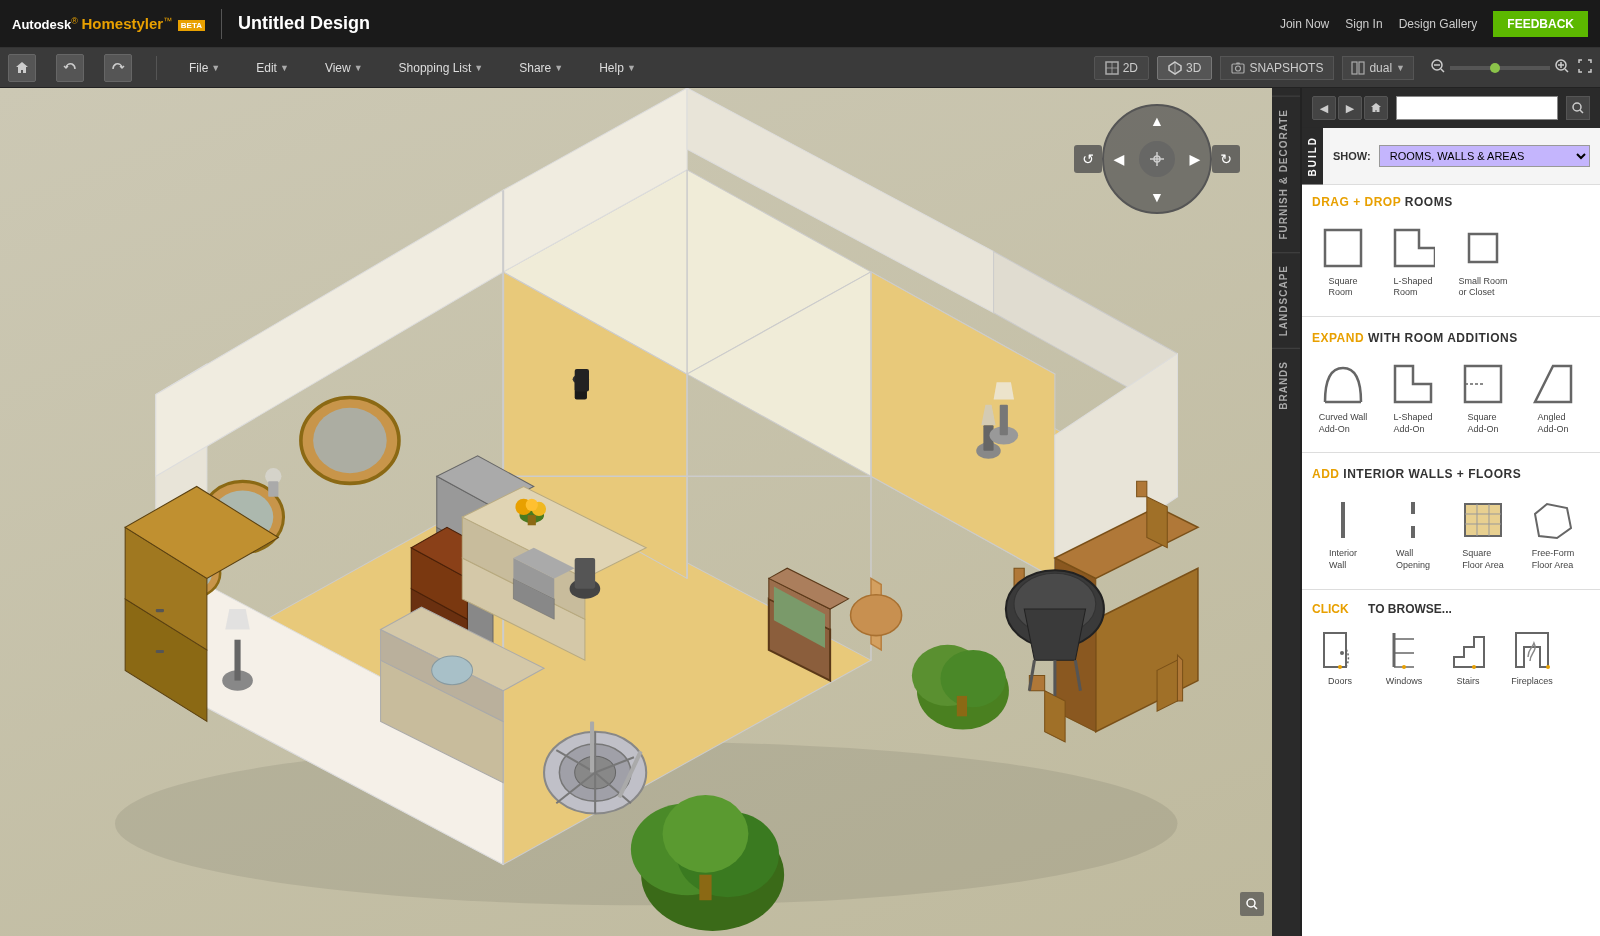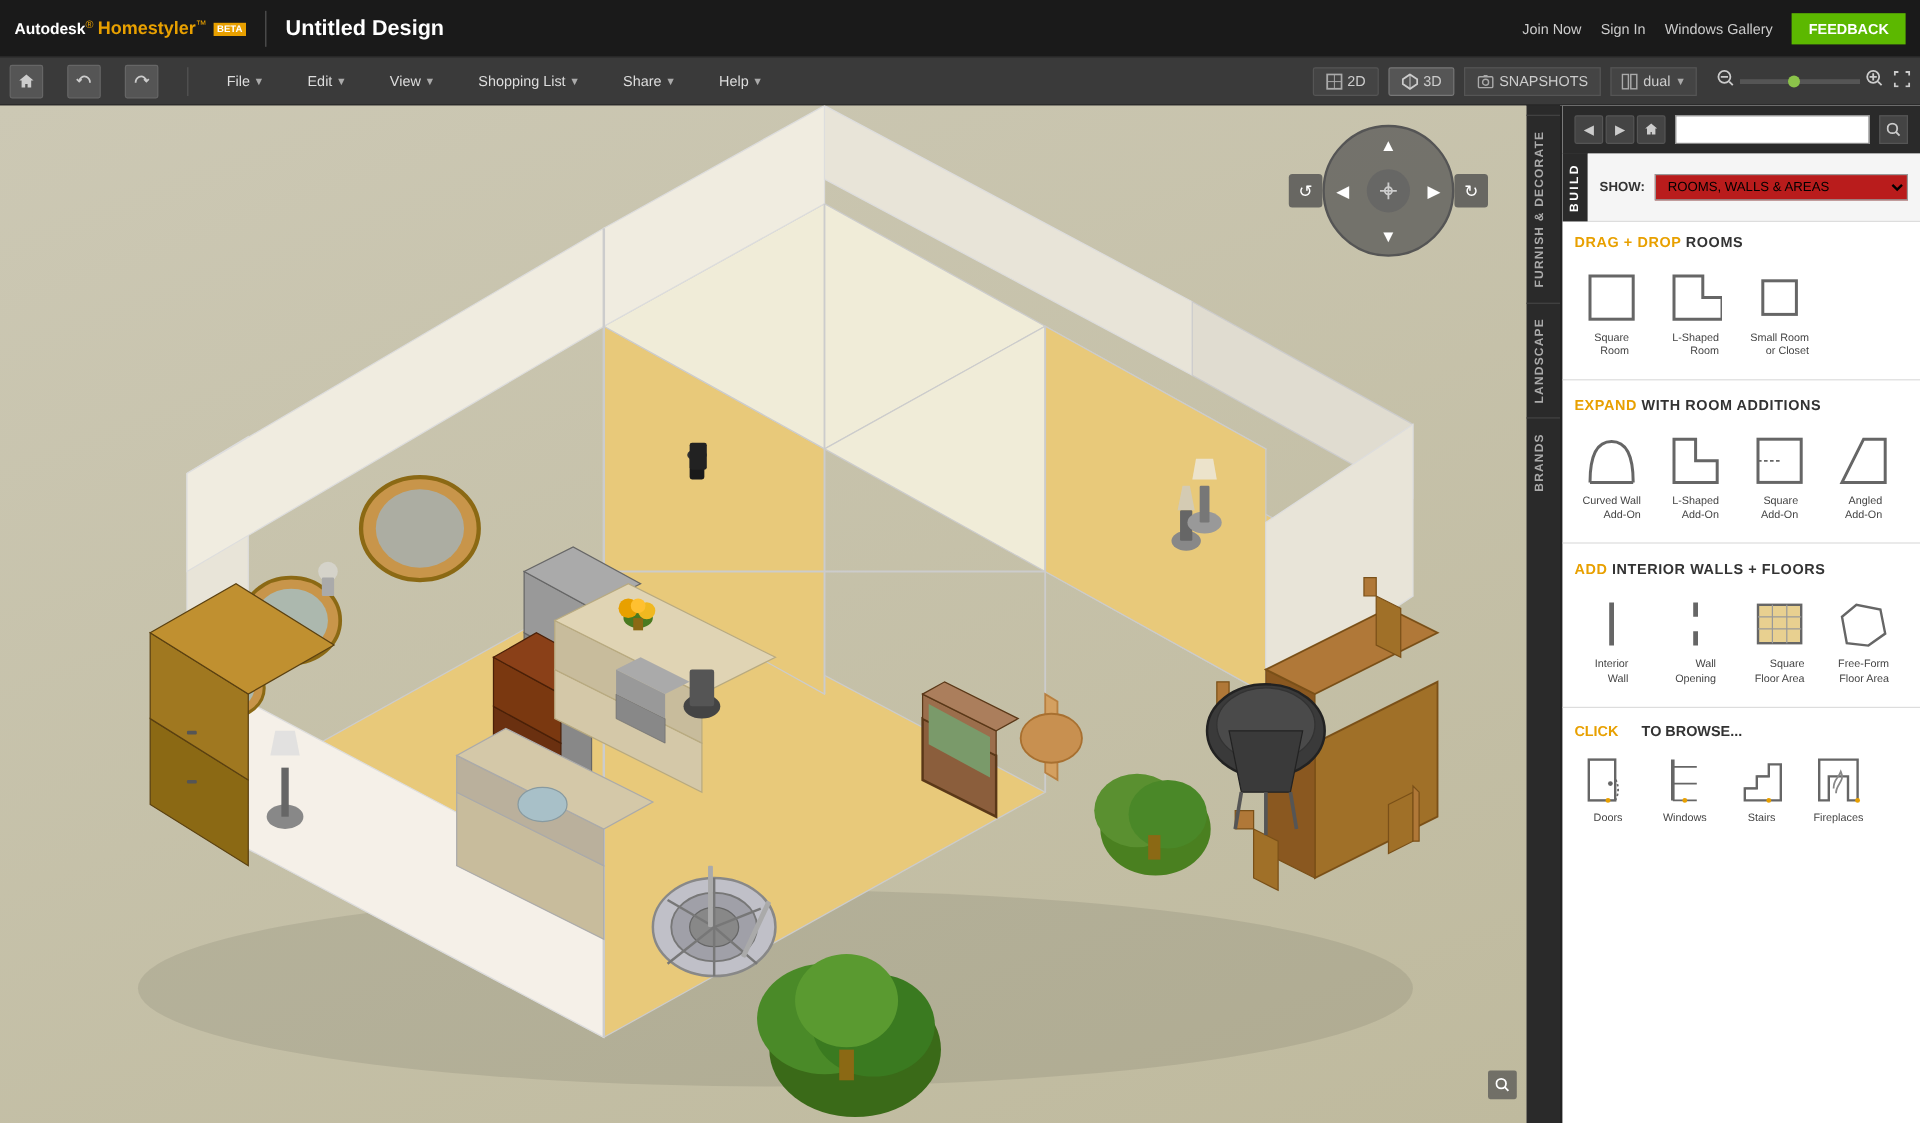--- a/index.html
+++ b/index.html
@@ -174,21 +174,21 @@
     }
 
     
     #show-row {
       display: flex; align-items: center; gap: 8px; padding: 8px 10px;
       background: #f5f5f5; border-bottom: 1px solid #ddd;
     }
     #show-label { color: #333; font-size: 11px; font-weight: bold; }
     #show-select {
       flex: 1; font-size: 11px; padding: 3px 6px;
-      border: 1px solid #999; background: #b91c1c; cursor: pointer;
+      border: 1px solid #999; background: #c4b5fd; cursor: pointer;
     }
 
     
     .panel-section { padding: 10px 10px 8px; }
     .section-title {
       font-size: 12px; font-weight: bold; margin-bottom: 10px;
       letter-spacing: 0.5px;
     }
     .section-title .highlight { color: #e8a000; }
     .section-title .normal { color: #333; }
@@ -200,21 +200,21 @@
     .grid-item {
       display: flex; flex-direction: column; align-items: center;
       gap: 4px; cursor: pointer; padding: 4px;
       border: 1px solid transparent;
     }
     .grid-item-icon {
       width: 52px; height: 48px;
       display: flex; align-items: center; justify-content: center;
     }
     .grid-item-label {
-      font-size: 9px; color: #444; text-align: right; line-height: 1.3;
+      font-size: 9px; color: #444; text-align: left; line-height: 1.3;
     }
 
     .section-divider {
       height: 1px; background: #ddd; margin: 4px 0;
     }
 
     
     #browse-section { padding: 8px 10px 10px; }
     .browse-title {
       font-size: 12px; font-weight: bold; margin-bottom: 8px;
@@ -254,21 +254,21 @@
       <span style="color:#fff;font-size:13px;font-weight:bold;">Autodesk</span><sup style="color:#e8a000;font-size:9px;vertical-align:super;">®</sup>
       <span style="color:#e8a000;font-size:15px;font-weight:bold;"> Homestyler</span><sup style="color:#e8a000;font-size:9px;">™</sup>
       <span style="background:#e8a000;color:#fff;font-size:8px;font-weight:bold;padding:1px 3px;margin-left:2px;vertical-align:middle;">BETA</span>
     </span>
   </div>
   <div id="divider-top"></div>
   <span id="design-title">Untitled Design</span>
   <div id="top-right">
     <span id="join-now">Join Now</span>
     <span id="sign-in">Sign In</span>
-    <span id="design-gallery">Windows Gallery</span>
+    <span id="design-gallery">Design Gallery</span>
     <button id="feedback-btn">FEEDBACK</button>
   </div>
 </div>
 
 <div id="toolbar">
   <div class="toolbar-icon-btn">
     <svg width="14" height="14" viewBox="0 0 14 14">
         <path d="M7 1L1 6h2v6h3V9h2v3h3V6h2z" fill="#ccc"></path>
       </svg>
   </div>

